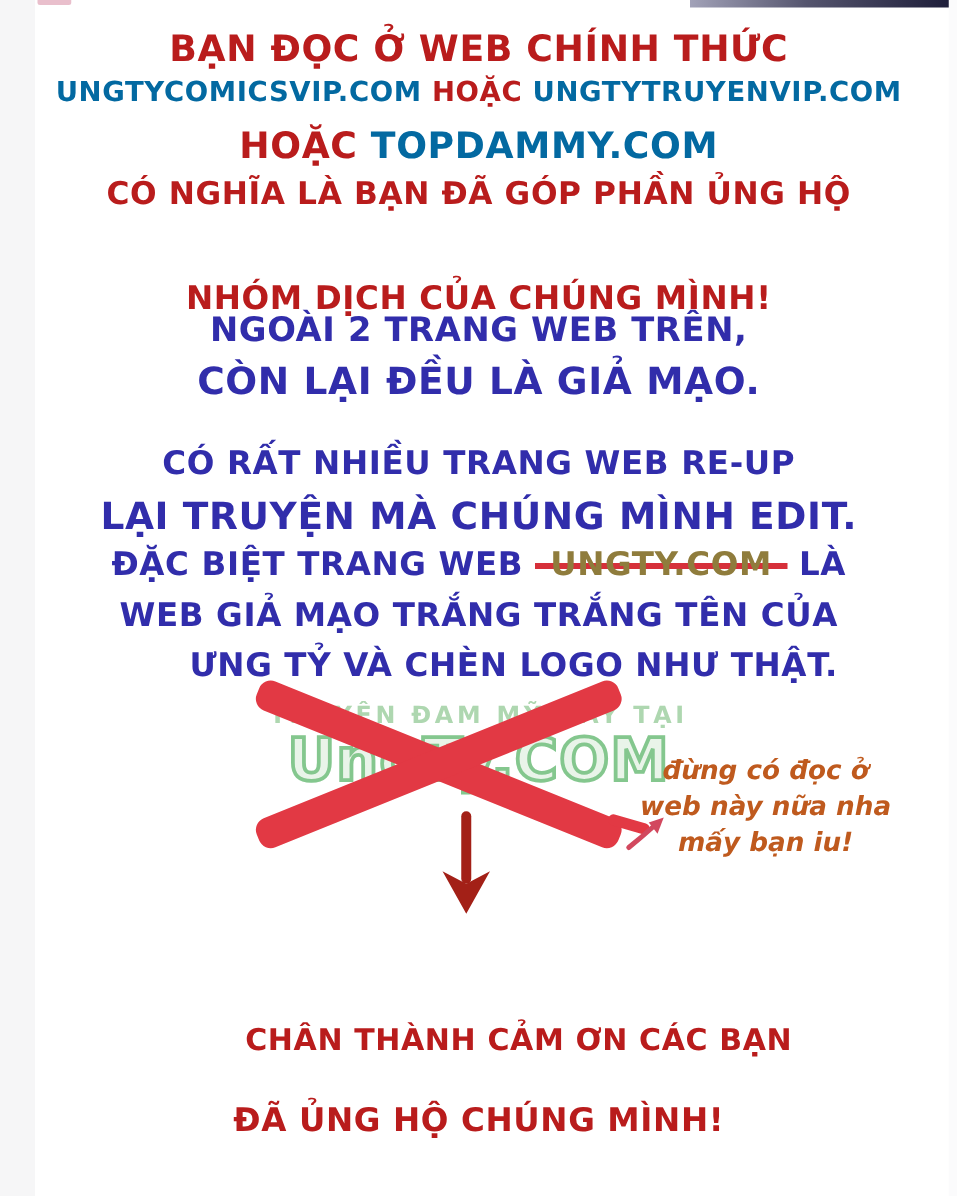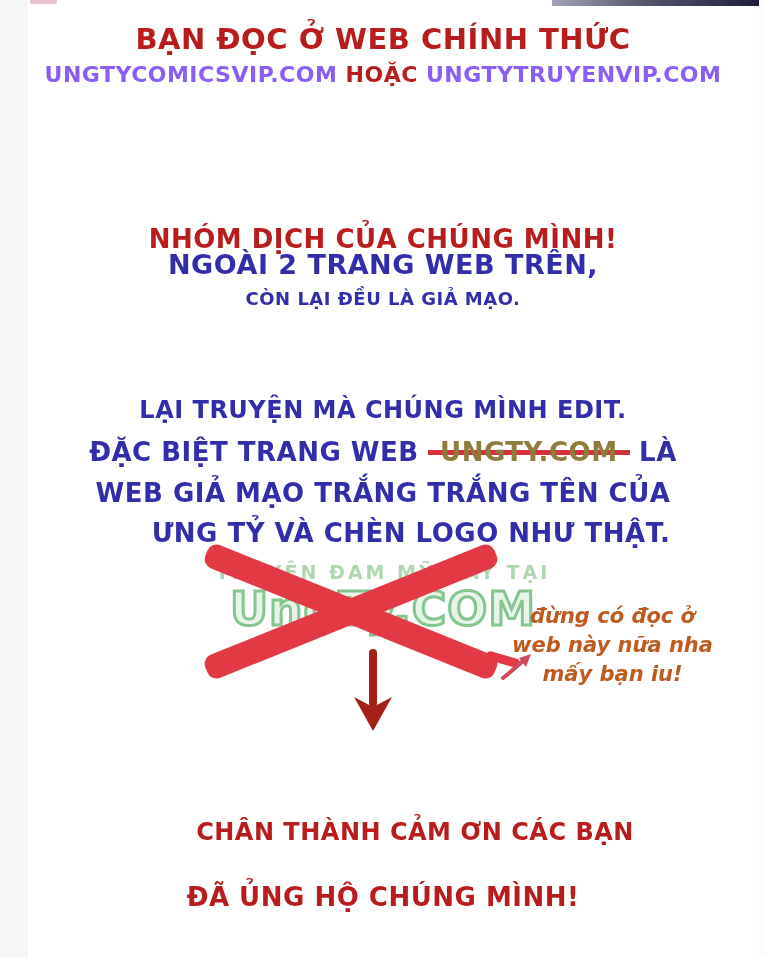--- a/index.html
+++ b/index.html
@@ -14,36 +14,36 @@
     background:#fbfbfc; }
   .top-strip-pink { position:absolute; left:30px; top:0; width:27px; height:4px;
     background:#e9bfcc; border-radius:0 0 2px 2px; }
   .top-strip-navy { position:absolute; left:552px; top:0; width:207px; height:6px;
     background:linear-gradient(to right,#a2a2b8 0%, #55556e 45%, #1e1e3a 100%); }
 
   .line { position:absolute; left:0; width:100%; text-align:center;
     white-space:nowrap; letter-spacing:0.5px; }
   .blue   { color:#b91c1c; }
   .navy   { color:#312dab; }
-  .red    { color:#8b5cf6;text-align:right; }
+  .red    { color:#0369a1;text-align:right; }
 
   
   .n1 { top:22px;  font-size:29px; }
   .n2 { top:62px;  font-size:22px; }
   .n3 { top:99px;  font-size:29px; }
   .n4 { top:140px; font-size:25px; }
   .n5 { top:180px; font-size:26px;margin-top:44px; }
 
   
   .w1 { top:249px; font-size:27px; }
-  .w2 { top:288px; font-size:18px; }
+  .w2 { top:288px; font-size:30px; }
 
   
   .r1 { top:356px; font-size:26px; }
-  .r2 { top:396px; font-size:24px; }
+  .r2 { top:396px; font-size:30px; }
   .r3 { top:437px; font-size:26px; }
   .r4 { top:478px; font-size:26px; }
   .r5 { top:518px; font-size:26px;padding-left:28px; }
 
   .struck {
     color:#8f7c3c; padding:0 12px;
     background:linear-gradient(to bottom, transparent 44%, #d6303a 44%, #d6303a 60%, transparent 60%);
   }
 
   
@@ -80,25 +80,32 @@
   <div class="edge-right"></div>
   <div class="top-strip-pink"></div>
   <div class="top-strip-navy"></div>
 
   <div class="line blue n1">BẠN ĐỌC Ở WEB CHÍNH THỨC</div>
   <div class="line n2">
     <span class="red">UNGTYCOMICSVIP.COM</span>
     <span class="blue"> </span><span class="blue">HOẶC</span><span> </span>
     <span class="red">UNGTYTRUYENVIP.COM</span>
   </div>
+  <div class="line n3">
+    <span class="blue">HOẶC</span>
+    <span> </span>
+    <span class="red">TOPDAMMY.COM</span>
+  </div>
+  <div class="line blue n4">CÓ NGHĨA LÀ BẠN ĐÃ GÓP PHẦN ỦNG HỘ</div>
   <div class="line blue n5">NHÓM DỊCH CỦA CHÚNG MÌNH!</div>
 
   <div class="line navy w1">NGOÀI 2 TRANG WEB TRÊN,</div>
   <div class="line navy w2">CÒN LẠI ĐỀU LÀ GIẢ MẠO.</div>
 
+  <div class="line navy r1">CÓ RẤT NHIỀU TRANG WEB RE-UP</div>
   <div class="line navy r2">LẠI TRUYỆN MÀ CHÚNG MÌNH EDIT.</div>
   <div class="line navy r3">
     <span>ĐẶC BIỆT TRANG WEB </span><span class="struck">UNGTY.COM</span><span> LÀ</span>
   </div>
   <div class="line navy r4">WEB GIẢ MẠO TRẮNG TRẮNG TÊN CỦA</div>
   <div class="line navy r5">ƯNG TỶ VÀ CHÈN LOGO NHƯ THẬT.</div>
 
   <div class="line logo-tagline">TRUYỆN ĐAM MỸ HAY TẠI</div>
   <div class="line logo-brand">UngTy.COM</div>
   <div class="x-bar a"></div>

